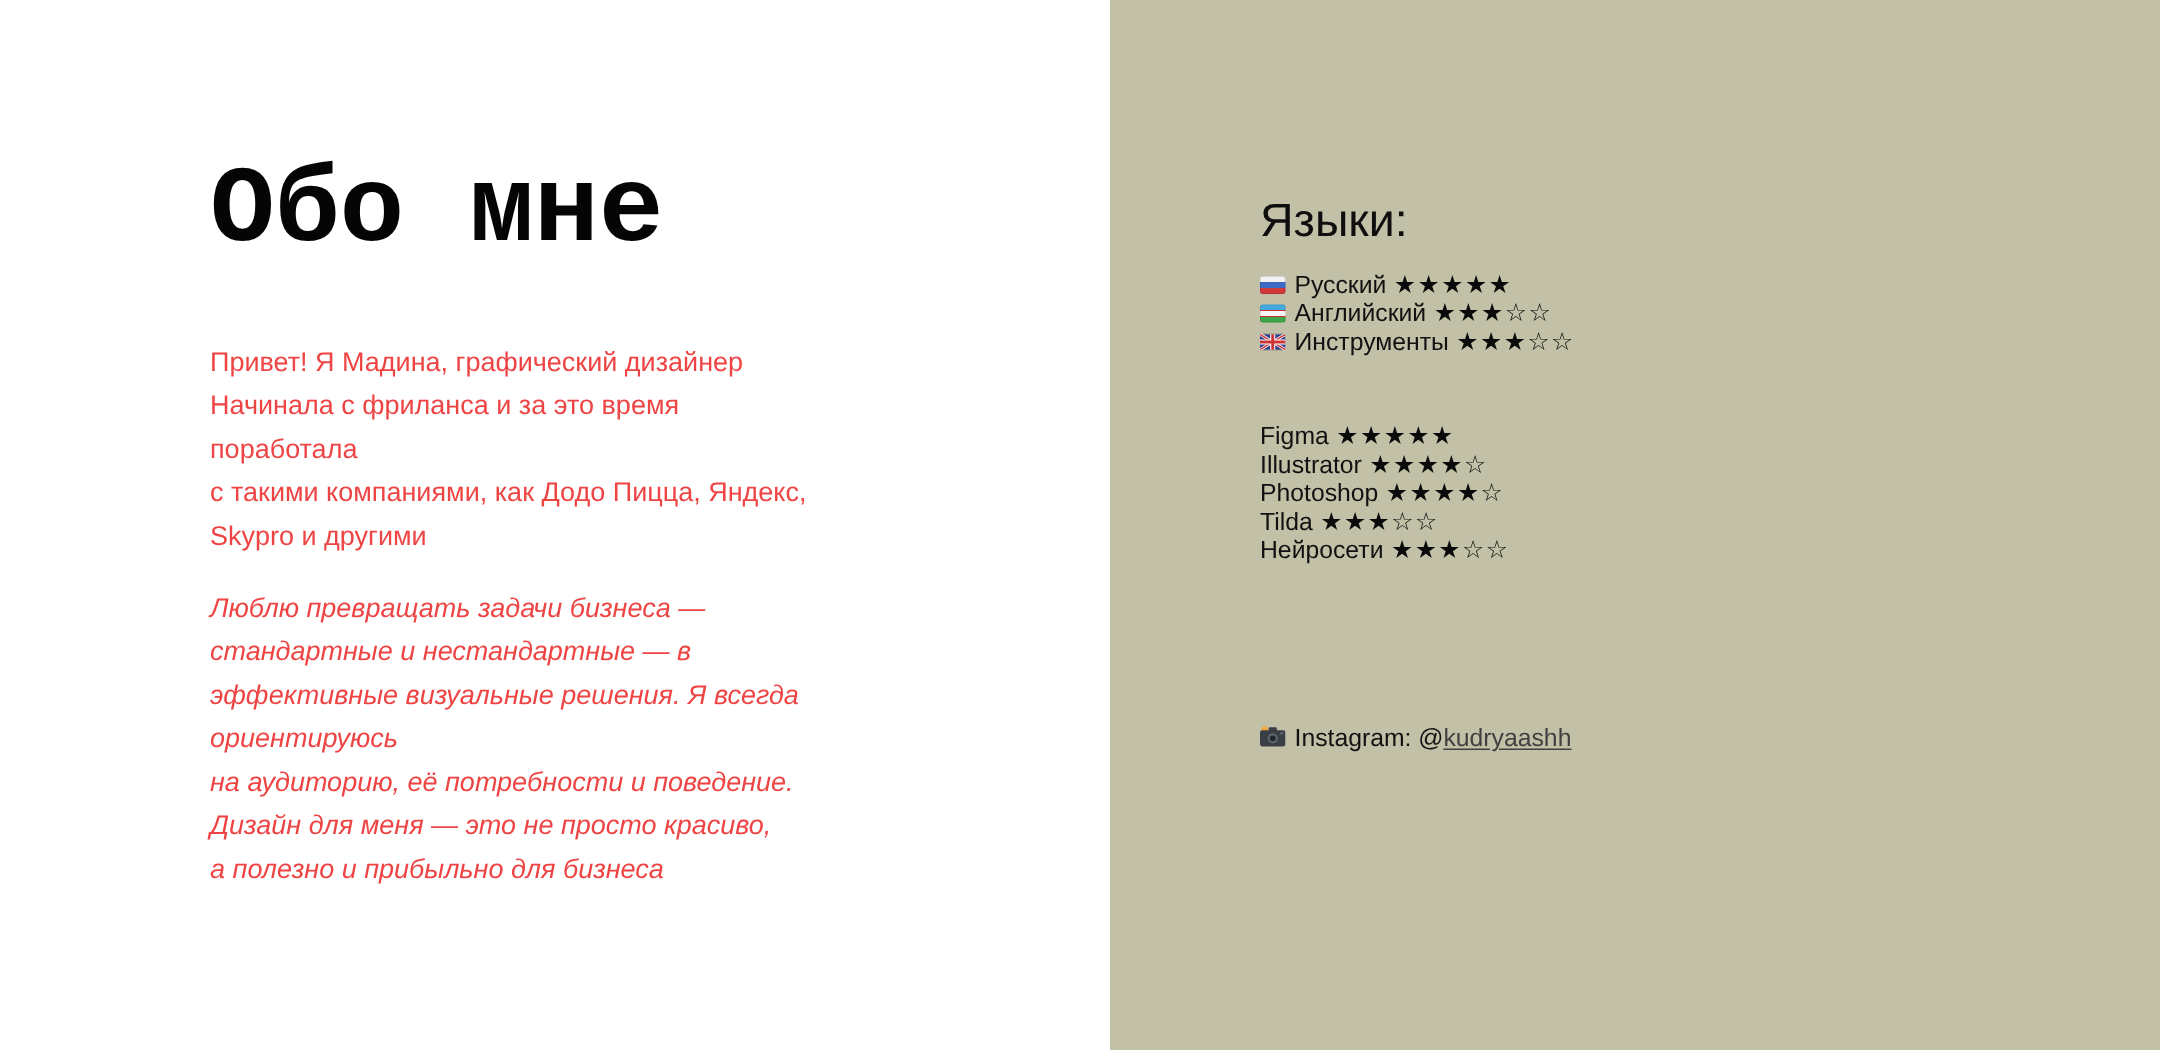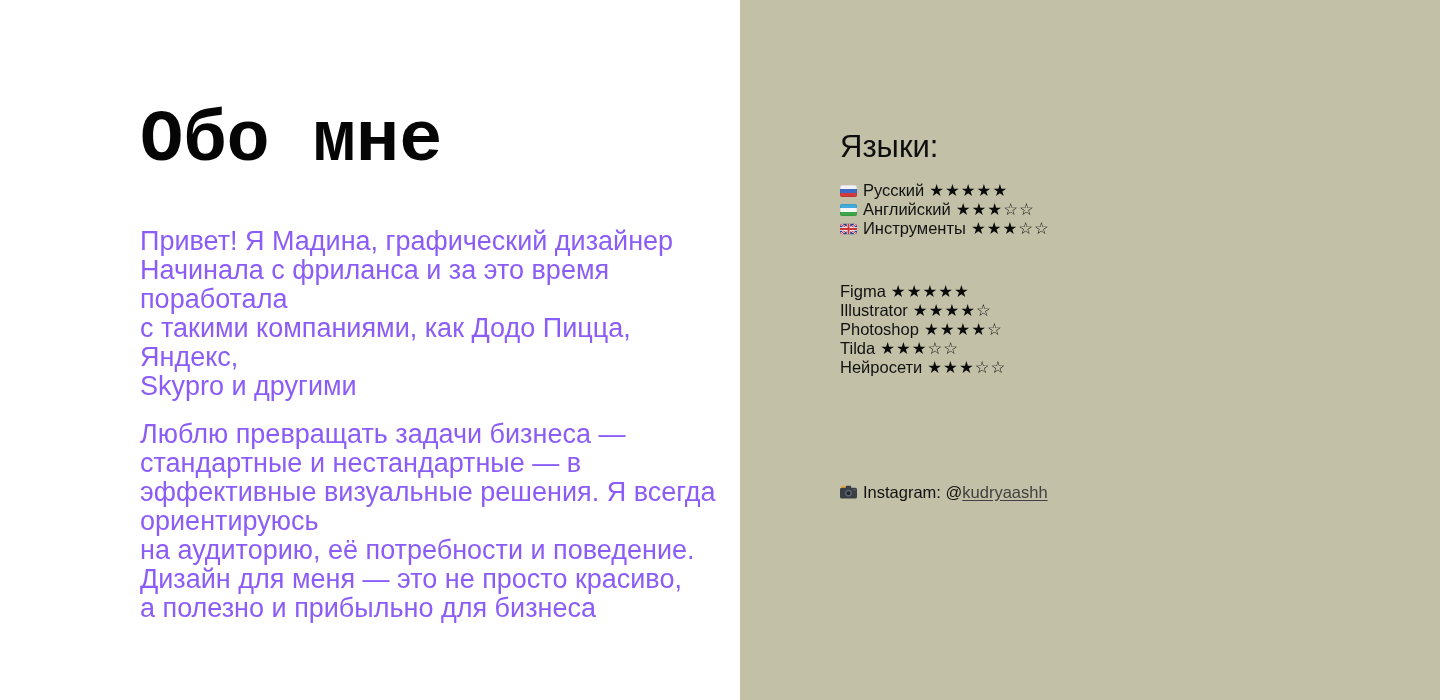--- a/index.html
+++ b/index.html
@@ -26,26 +26,26 @@
     font-family: Liberation Mono, monospace;
     font-weight: 700;
     font-size: 72px;
     line-height: 74px;
     color: #050505;
     letter-spacing: 0px;
   }
   .about-text {
     position: absolute; left: 140px; top: 227px;
     width: 590px;
-    font-size: 27px;
+    font-size: 18px;
     line-height: 29px;
-    color: #8b5cf6;
+    color: #ef4444;
   }
   .about-text p { white-space: pre-line; }
-  .about-text p + p { margin-top: 19px; }
+  .about-text p + p { margin-top: 19px; font-style: italic; }
 
   .section { position: absolute; left: 100px; }
   .section-languages { top: 129px; }
   .section-tools    { top: 282px; }
   .section-contacts { top: 483px; }
   .section h2 {
     font-size: 31px;
     line-height: 36px;
     font-weight: 400;
     color: #0e0e0e;

